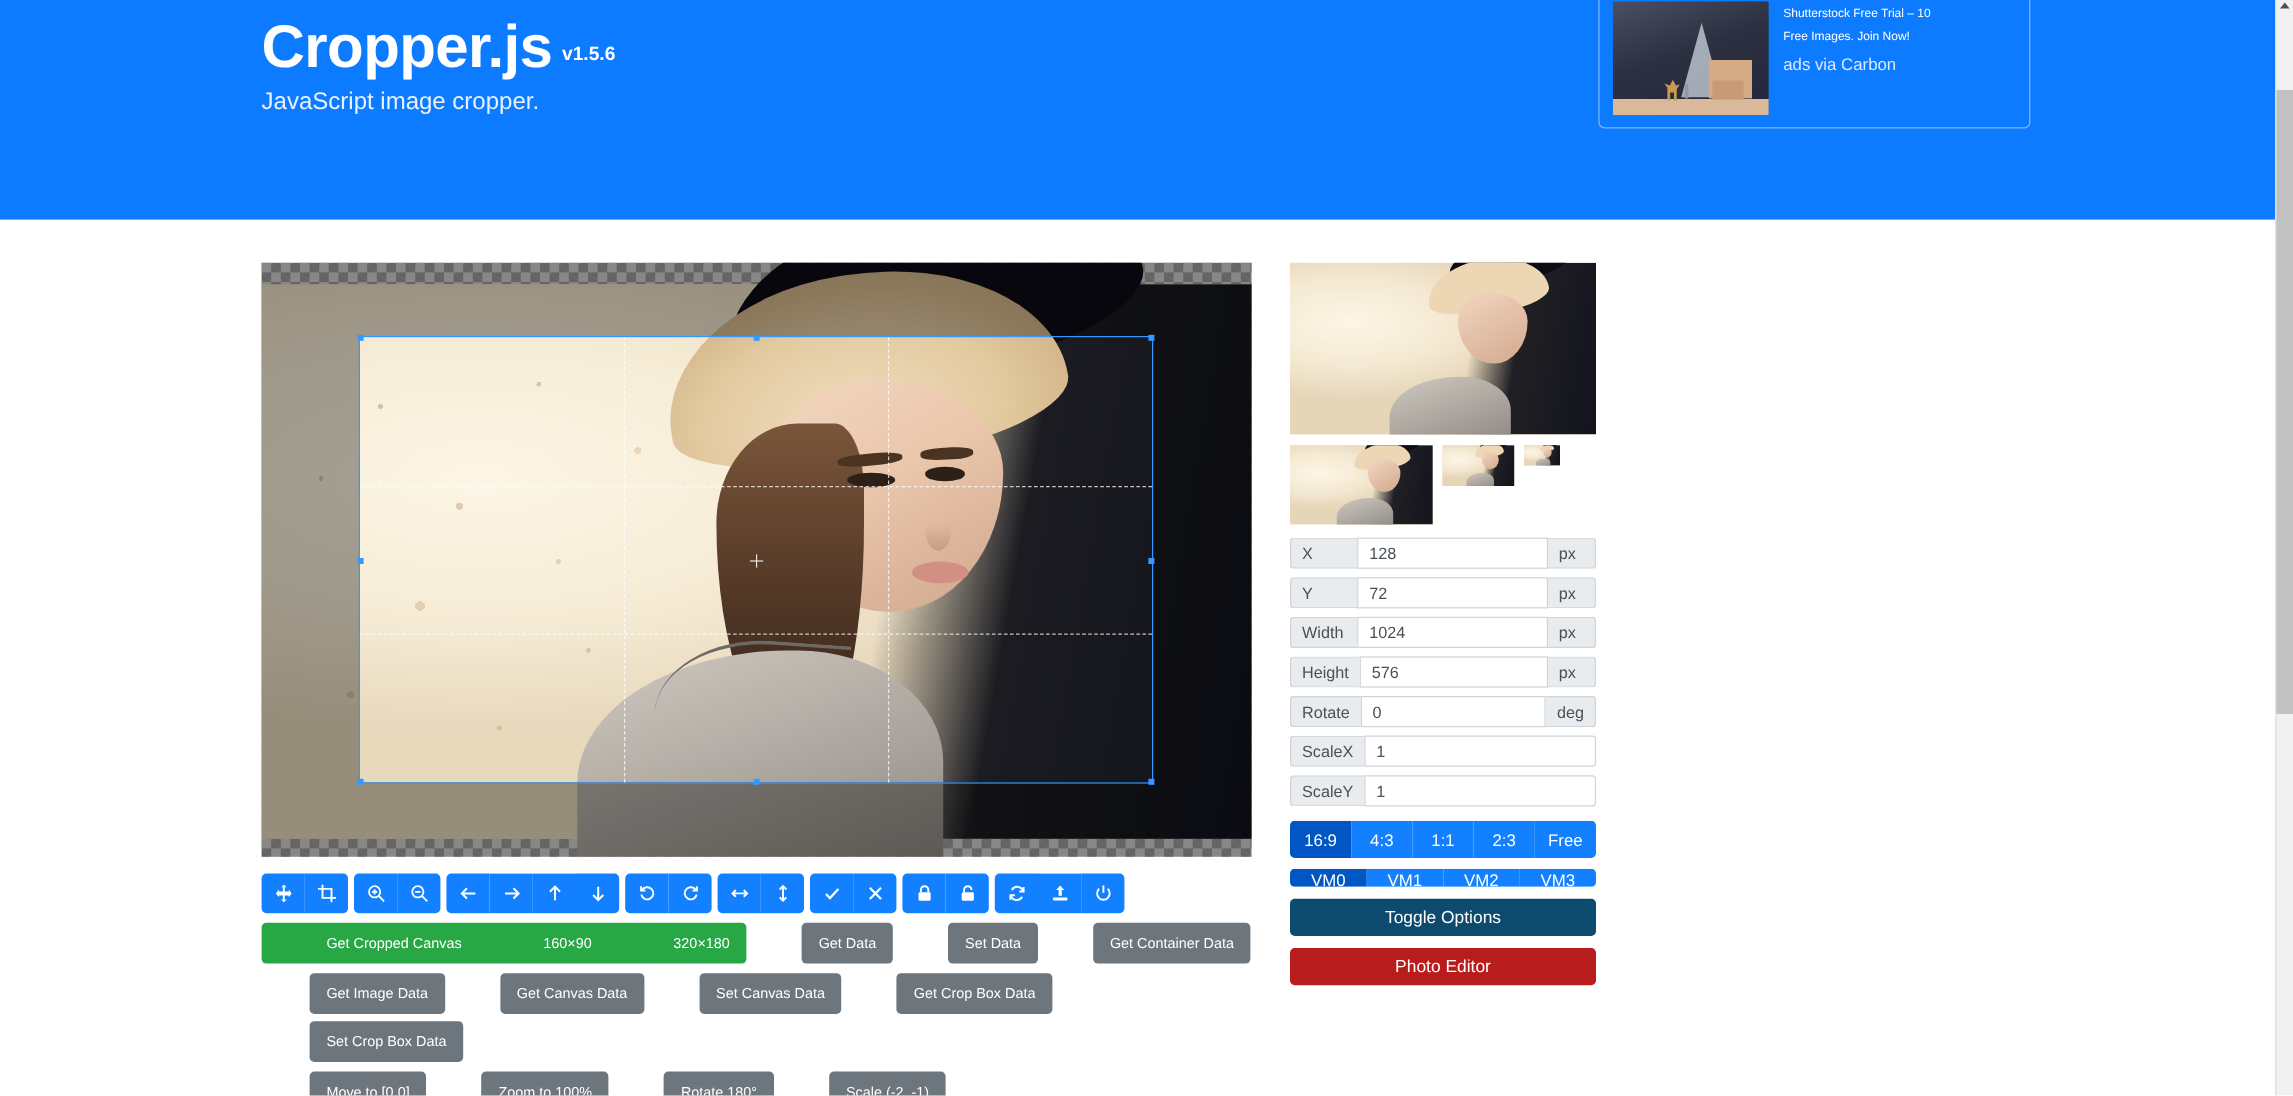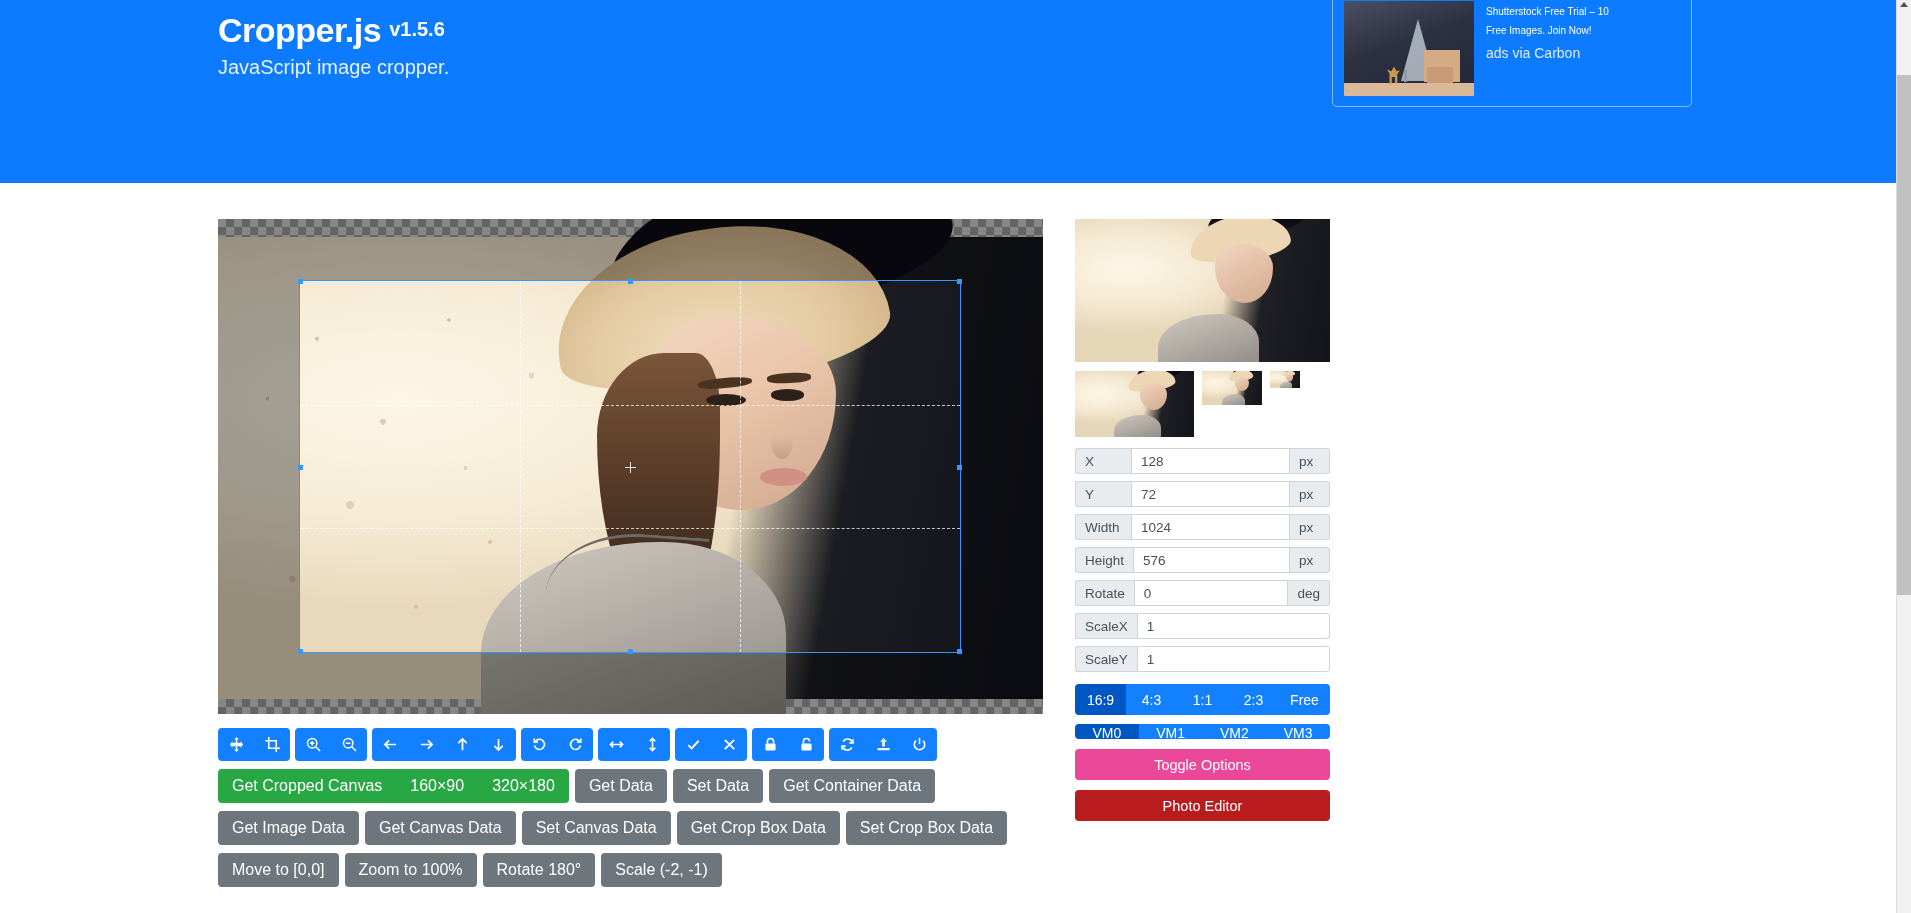--- a/index.html
+++ b/index.html
@@ -34,29 +34,29 @@
     padding-top: 18px;
   }
   #brand {
     position: absolute;
     left: 0px;
     top: 12px;
   }
   #brand h1 {
     margin: 0;
     color: #fff;
-    font-size: 34px;
+    font-size: 50px;
     font-weight: bold;
     letter-spacing: -0.5px;
     display: inline-block;
     line-height: 1.1;
   }
   #brand .version {
     color: #ffffff;
-    font-size: 20px;
+    font-size: 16px;
     font-weight: bold;
     margin-left: 8px;
     vertical-align: 6px;
   }
   #brand .subtitle {
     color: #e8f1ff;
     font-size: 20px;
     margin-top: 7px;
     font-weight: normal;
   }
@@ -326,27 +326,28 @@
   .btn-group .tb-btn:last-child  { border-radius: 0 4px 4px 0; }
   .btn-group .tb-btn:only-child  { border-radius: 4px; }
   .tb-btn svg { display: block; }
 
   .btn {
     border: 0;
     border-radius: 4px;
     height: 34px;
     padding: 0 14px;
     color: #fff;
-    font-size: 16px;
+    font-size: 12px;
     cursor: pointer;
     font-family: "Liberation Sans", sans-serif;
+    margin-left: 40px;
   }
   .btn-success { background: #b91c1c; }
   .btn-secondary { background: #6d757d; }
-  .btn-primary { background: #ec4899; }
+  .btn-primary { background: #0c4a6e; }
   .group-success {
     display: flex;
     background: #28a745;
     border-radius: 4px;
     overflow: hidden;
   }
   .group-success .btn { background: transparent; border-radius: 0; }
   .row2 { margin-top: 8px; display: flex; gap: 6px; flex-wrap: wrap; }
 
   

